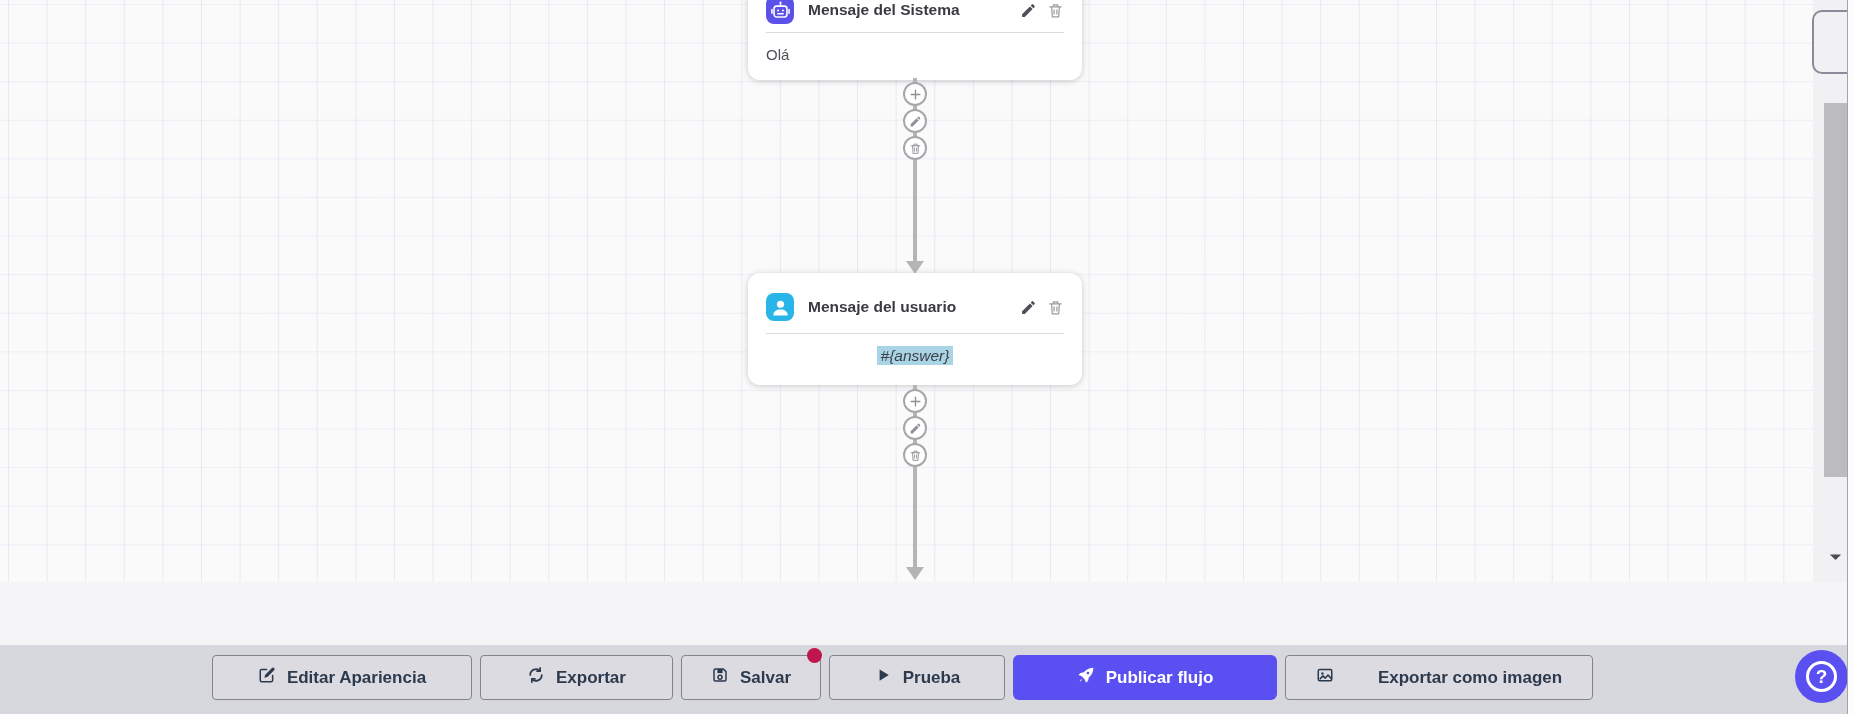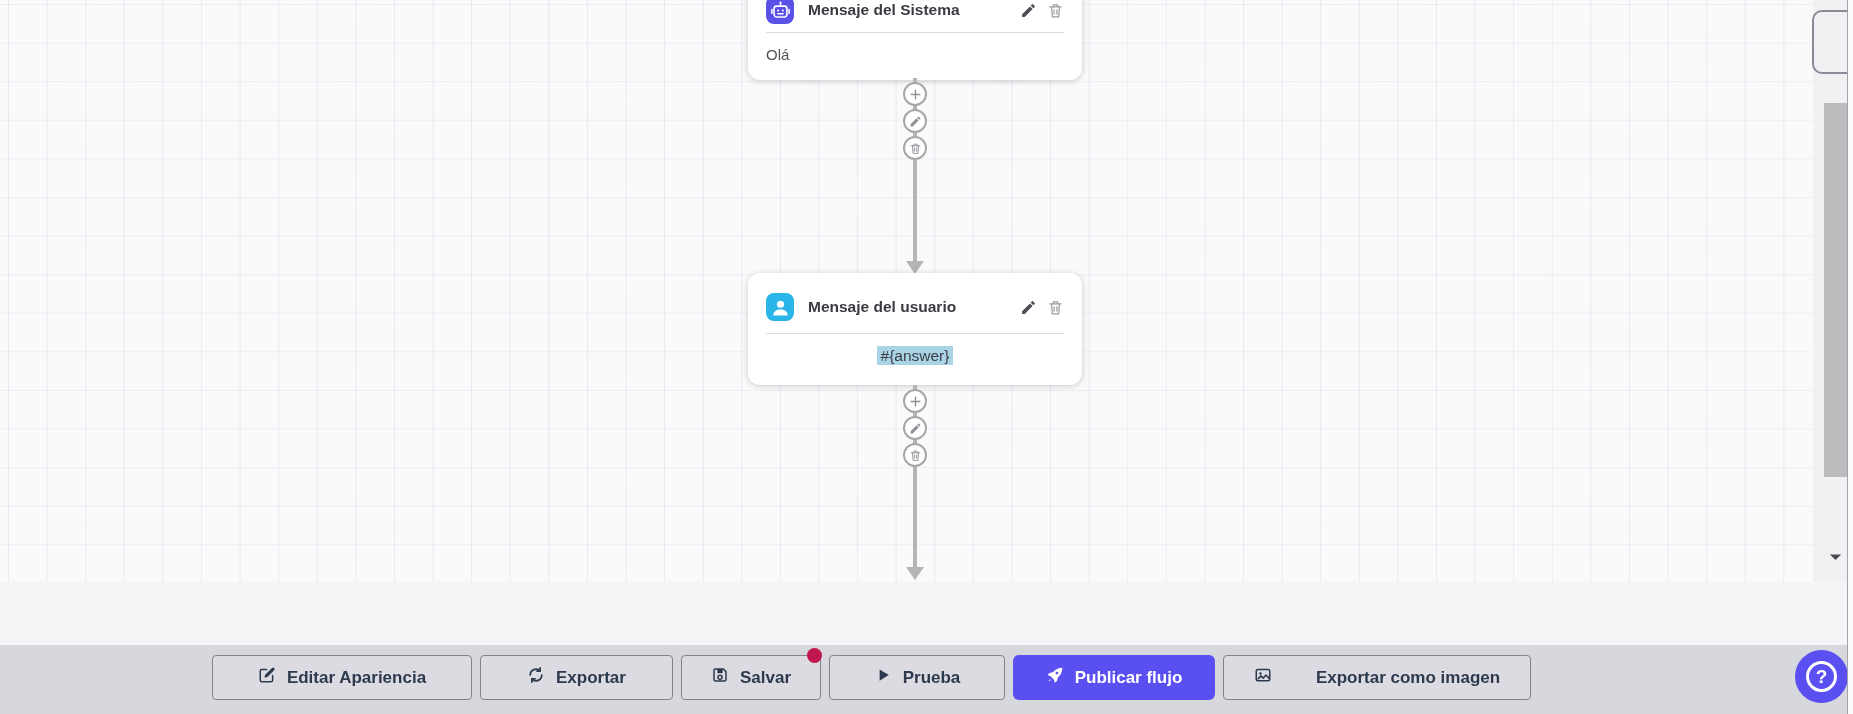--- a/index.html
+++ b/index.html
@@ -38,21 +38,21 @@
   .icon-user   { background:#29b5e8; }
   .card-title { margin-left:14px; flex:1; font-weight:700; font-size:15.5px; color:#3a3a41; }
   .card-action { width:17px; height:17px; margin-left:10px; cursor:pointer; }
   .card-action svg { width:17px; height:17px; display:block; }
   .card-action--pencil { color:#4e4e56; }
   .card-action--trash  { color:#9a9aa2; }
   .card-divider { height:1px; background:#d9d9de; margin:0 18px; }
   .card-body { padding:13px 18px 17px; font-size:15px; color:#4f4f57; }
   .card--user .card-body { text-align:center; padding:13px 18px 20px; }
   .var-highlight {
-    background:#a9d4e6; color:#3e3e46; 
+    background:#a9d4e6; color:#3e3e46; font-style:italic;
     font-size:15.5px; padding:1px 4px;
   }
 
   
   .connector { position:absolute; width:40px; }
   .connector--one { left:895px; top:78px;  height:196px; }
   .connector--two { left:895px; top:385px; height:195px; }
   .connector-line {
     position:absolute; left:18px; top:0; bottom:11px; width:4px; background:#b5b5b8;
   }
@@ -93,21 +93,21 @@
   .toolbar-row { position:absolute; left:212px; top:10px; display:flex; gap:8px; }
   .tb-btn {
     height:45px; display:flex; align-items:center; justify-content:center; gap:11px;
     background:#dbdbe1; border:1px solid #83838d; border-radius:4px;
     color:#2d3a4e; font-weight:700; font-size:17px; font-family:inherit;
     cursor:pointer; position:relative;
   }
   .tb-btn svg { width:18px; height:18px; flex:0 0 18px; }
   .tb-btn--w1 { width:260px; } .tb-btn--w2 { width:193px; }
   .tb-btn--w3 { width:140px; } .tb-btn--w4 { width:176px; }
-  .tb-btn--w5 { width:202px;align-items:center; } .tb-btn--w6 { width:308px;gap:44px; }
+  .tb-btn--w5 { width:264px;align-items:center; } .tb-btn--w6 { width:308px;gap:44px; }
   .tb-btn--primary { background:#5a4ff0; border:none; color:#fff; border-radius:6px; }
   .badge-dot {
     position:absolute; top:-8px; right:-2px; width:15px; height:15px;
     border-radius:50%; background:#c0164e;
   }
 
   
   .help-button {
     position:absolute; left:1795px; top:650px; width:53px; height:53px;
     border-radius:50%; background:#5a4ff0; display:flex; align-items:center;

